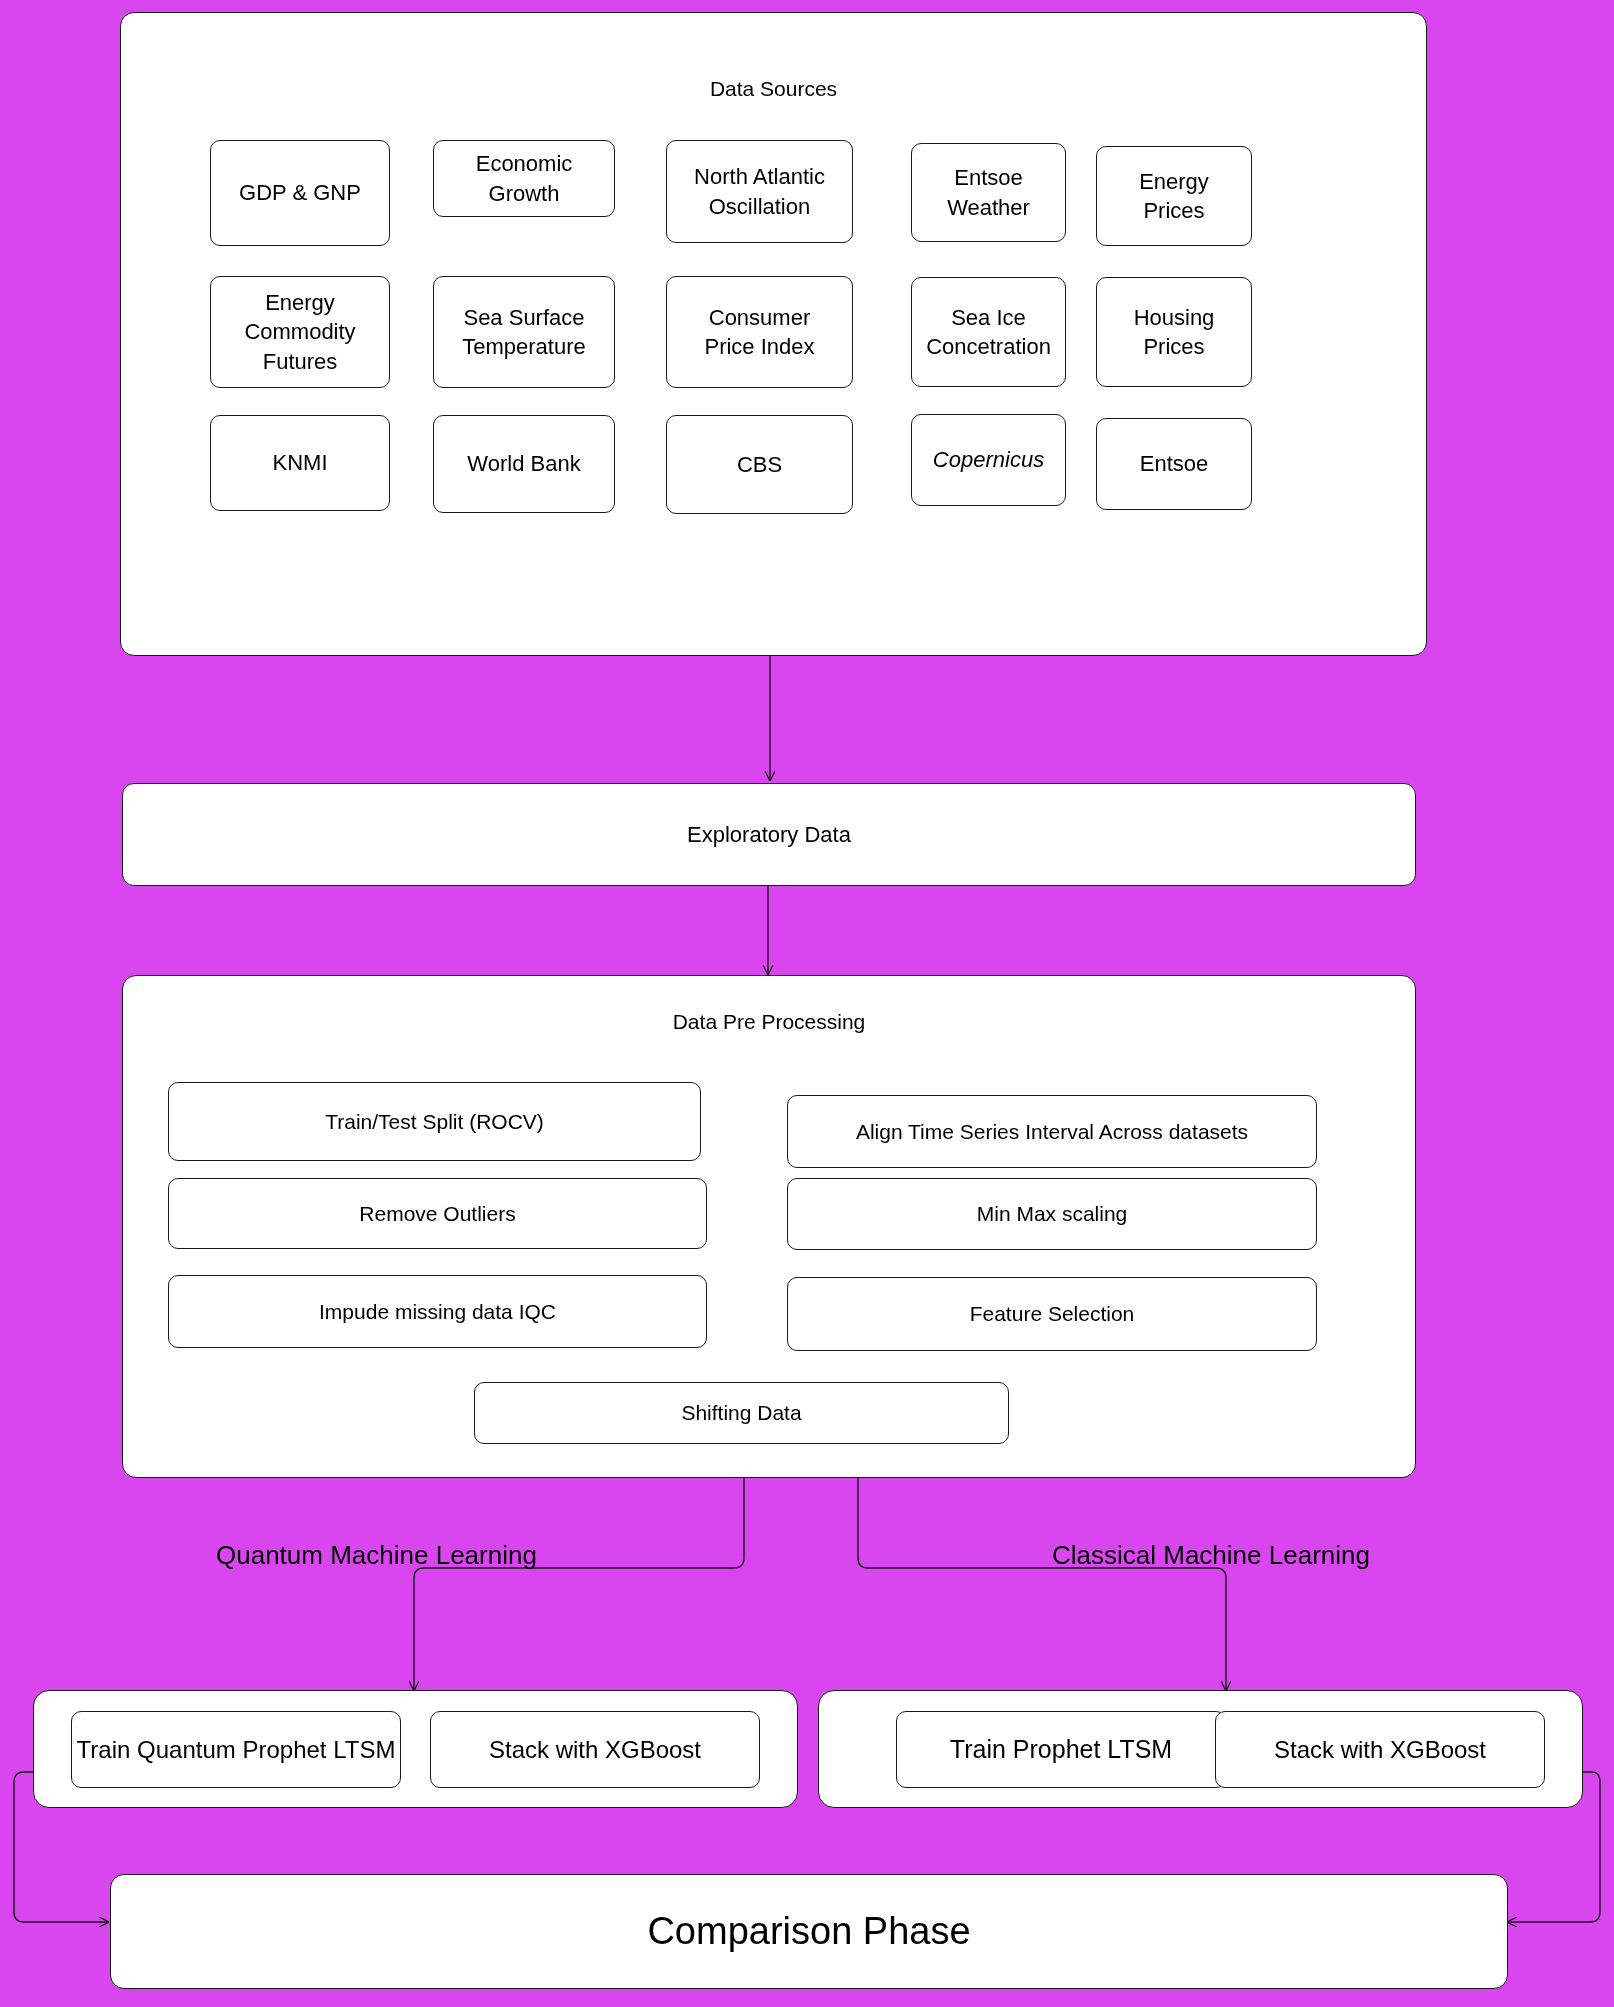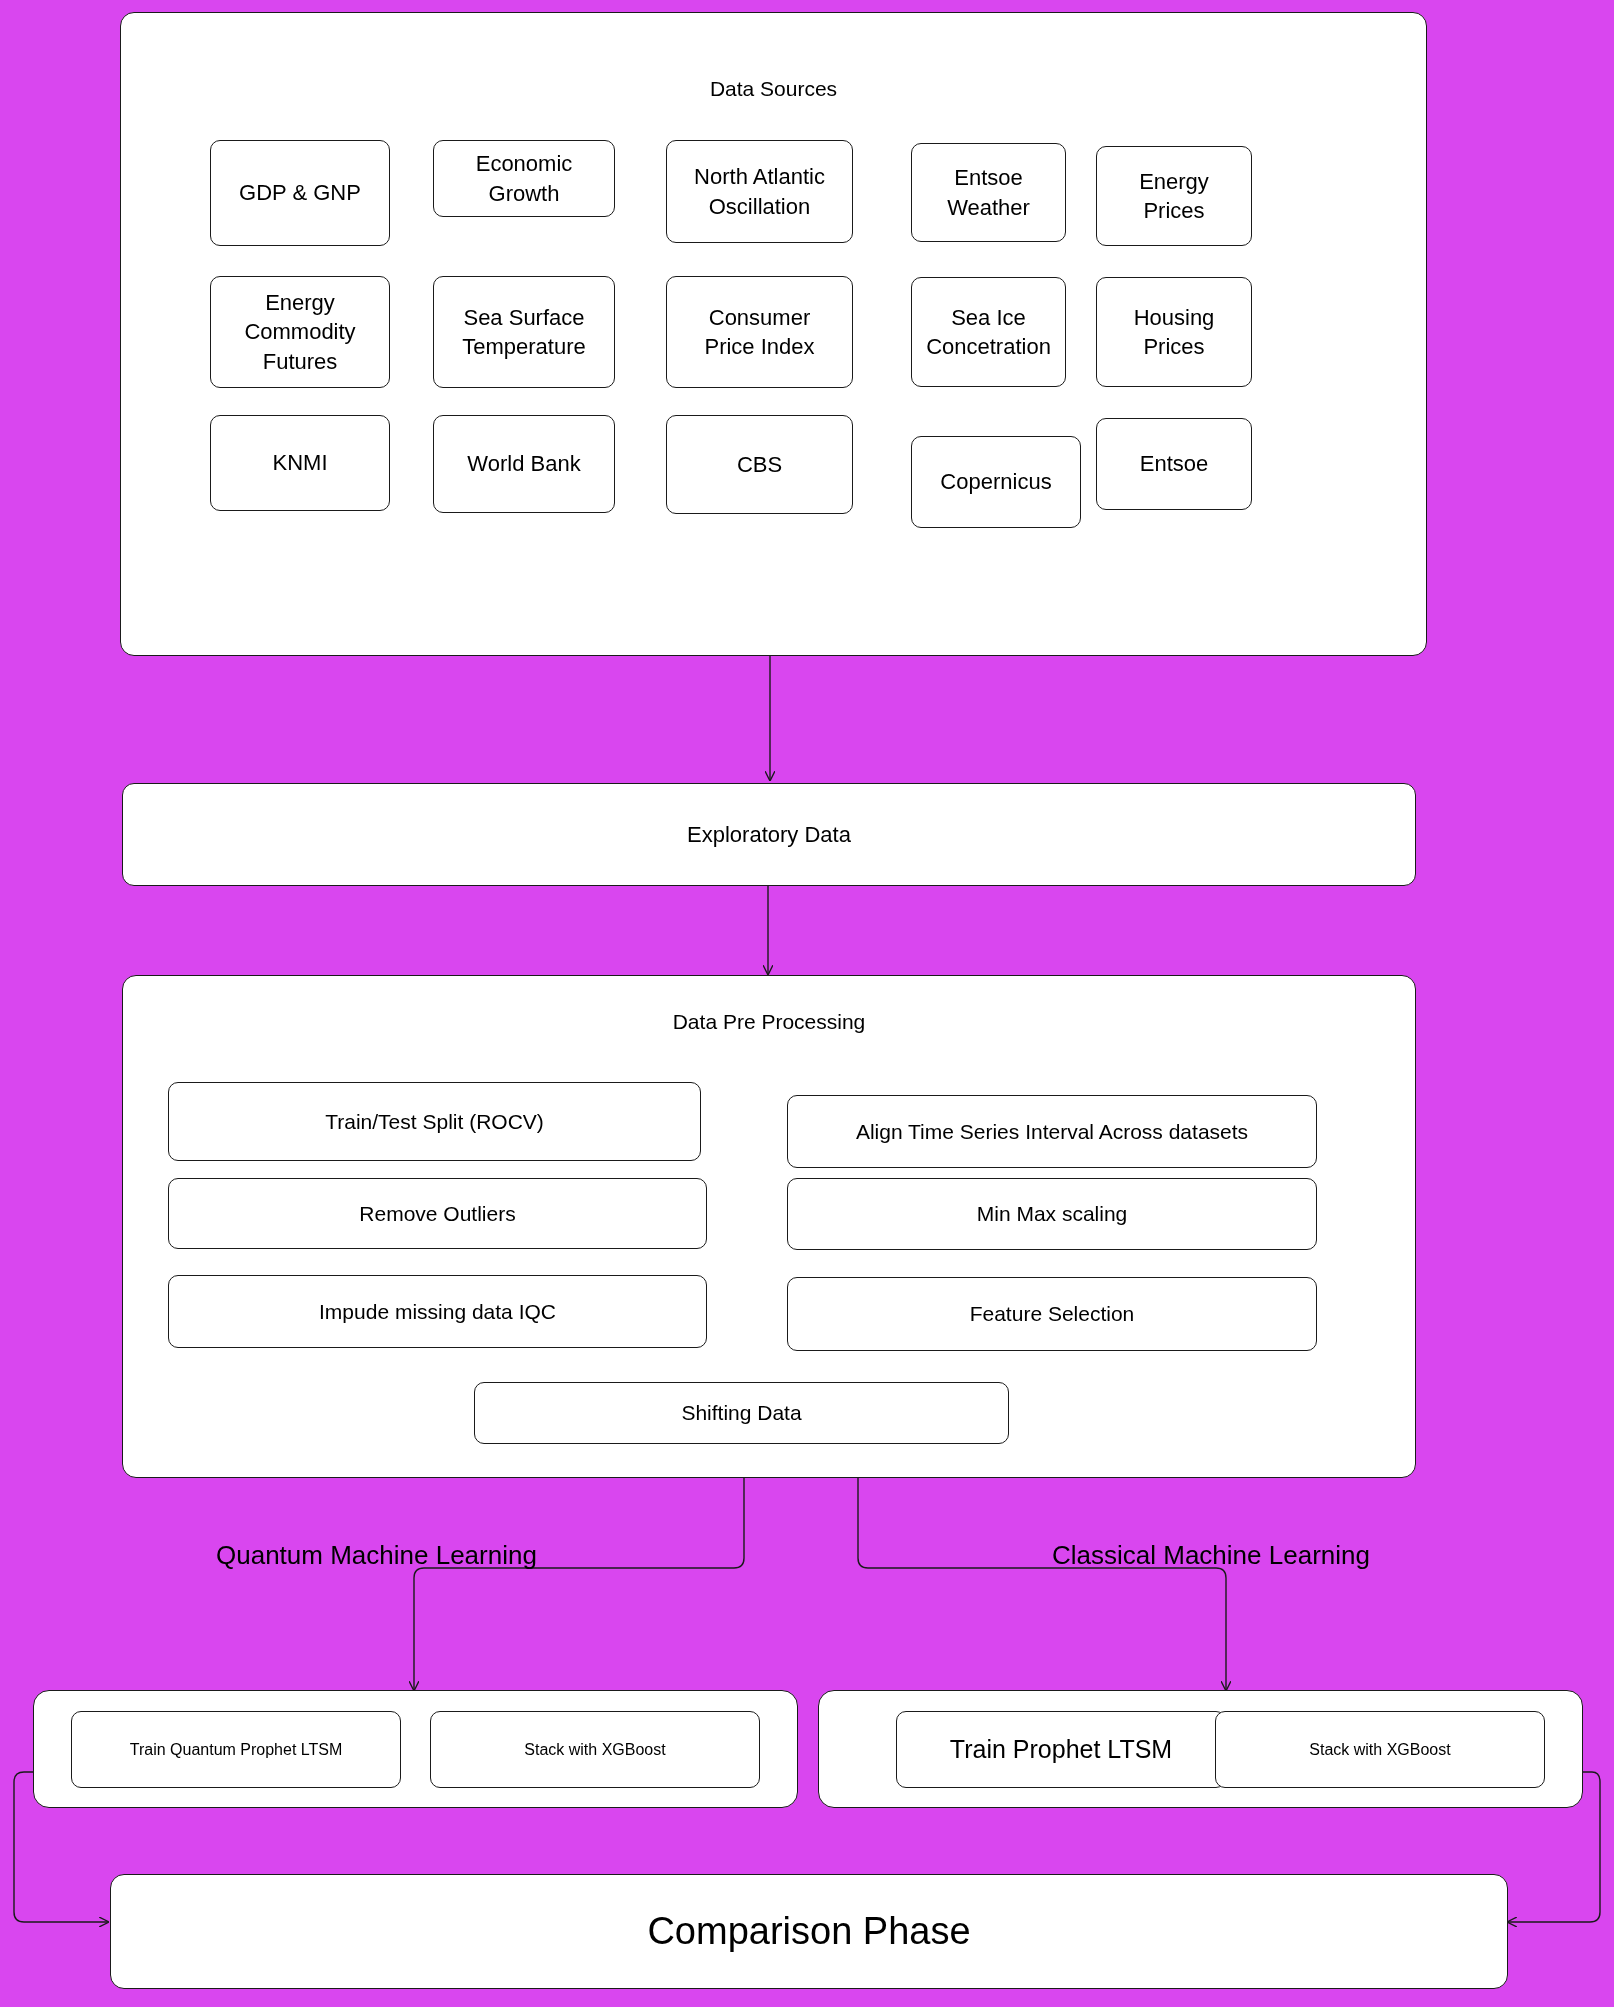--- a/index.html
+++ b/index.html
@@ -44,21 +44,21 @@
     display: block;
   }
   .container-title {
     position: absolute;
     width: 100%;
     text-align: center;
     font-size: 21px;
   }
   .src-box { font-size: 22px; padding: 2px 6px; }
   .pre-box { font-size: 21px; }
-  .panel-box { font-size: 16px; }
+  .panel-box { font-size: 24px; }
   .big-label { font-size: 25px; }
   .xl-label { font-size: 38px; }
   .free-label {
     position: absolute;
     font-size: 26px;
     white-space: nowrap;
   }
 </style>
 </head>
 <body>
@@ -119,21 +119,21 @@
   <div class="box src-box" style="left:666px; top:276px; width:187px; height:112px; white-space:pre-line;">Consumer
 Price Index</div>
   <div class="box src-box" style="left:911px; top:277px; width:155px; height:110px; white-space:pre-line;">Sea Ice
 Concetration</div>
   <div class="box src-box" style="left:1096px; top:277px; width:156px; height:110px; white-space:pre-line;">Housing
 Prices</div>
 
   <div class="box src-box" style="left:210px; top:415px; width:180px; height:96px;">KNMI</div>
   <div class="box src-box" style="left:433px; top:415px; width:182px; height:98px;">World Bank</div>
   <div class="box src-box" style="left:666px; top:415px; width:187px; height:99px;">CBS</div>
-  <div class="box src-box" style="left:911px; top:436px; width:170px; height:92px;">Copernicus</div>
+  <div class="box src-box" style="left:911px; top:414px; width:155px; height:92px;font-style:italic;">Copernicus</div>
   <div class="box src-box" style="left:1096px; top:418px; width:156px; height:92px;">Entsoe</div>
 
   <div class="box" style="left:122px; top:783px; width:1294px; height:103px; font-size:22px; border-radius:12px;">Exploratory Data</div>
 
   <div class="box container-box" style="left:122px; top:975px; width:1294px; height:503px;">
     <div class="container-title" style="top:32px;">Data Pre Processing</div>
   </div>
 
   <div class="box pre-box" style="left:168px; top:1082px; width:533px; height:79px;">Train/Test Split (ROCV)</div>
   <div class="box pre-box" style="left:168px; top:1178px; width:539px; height:71px;">Remove Outliers</div>

